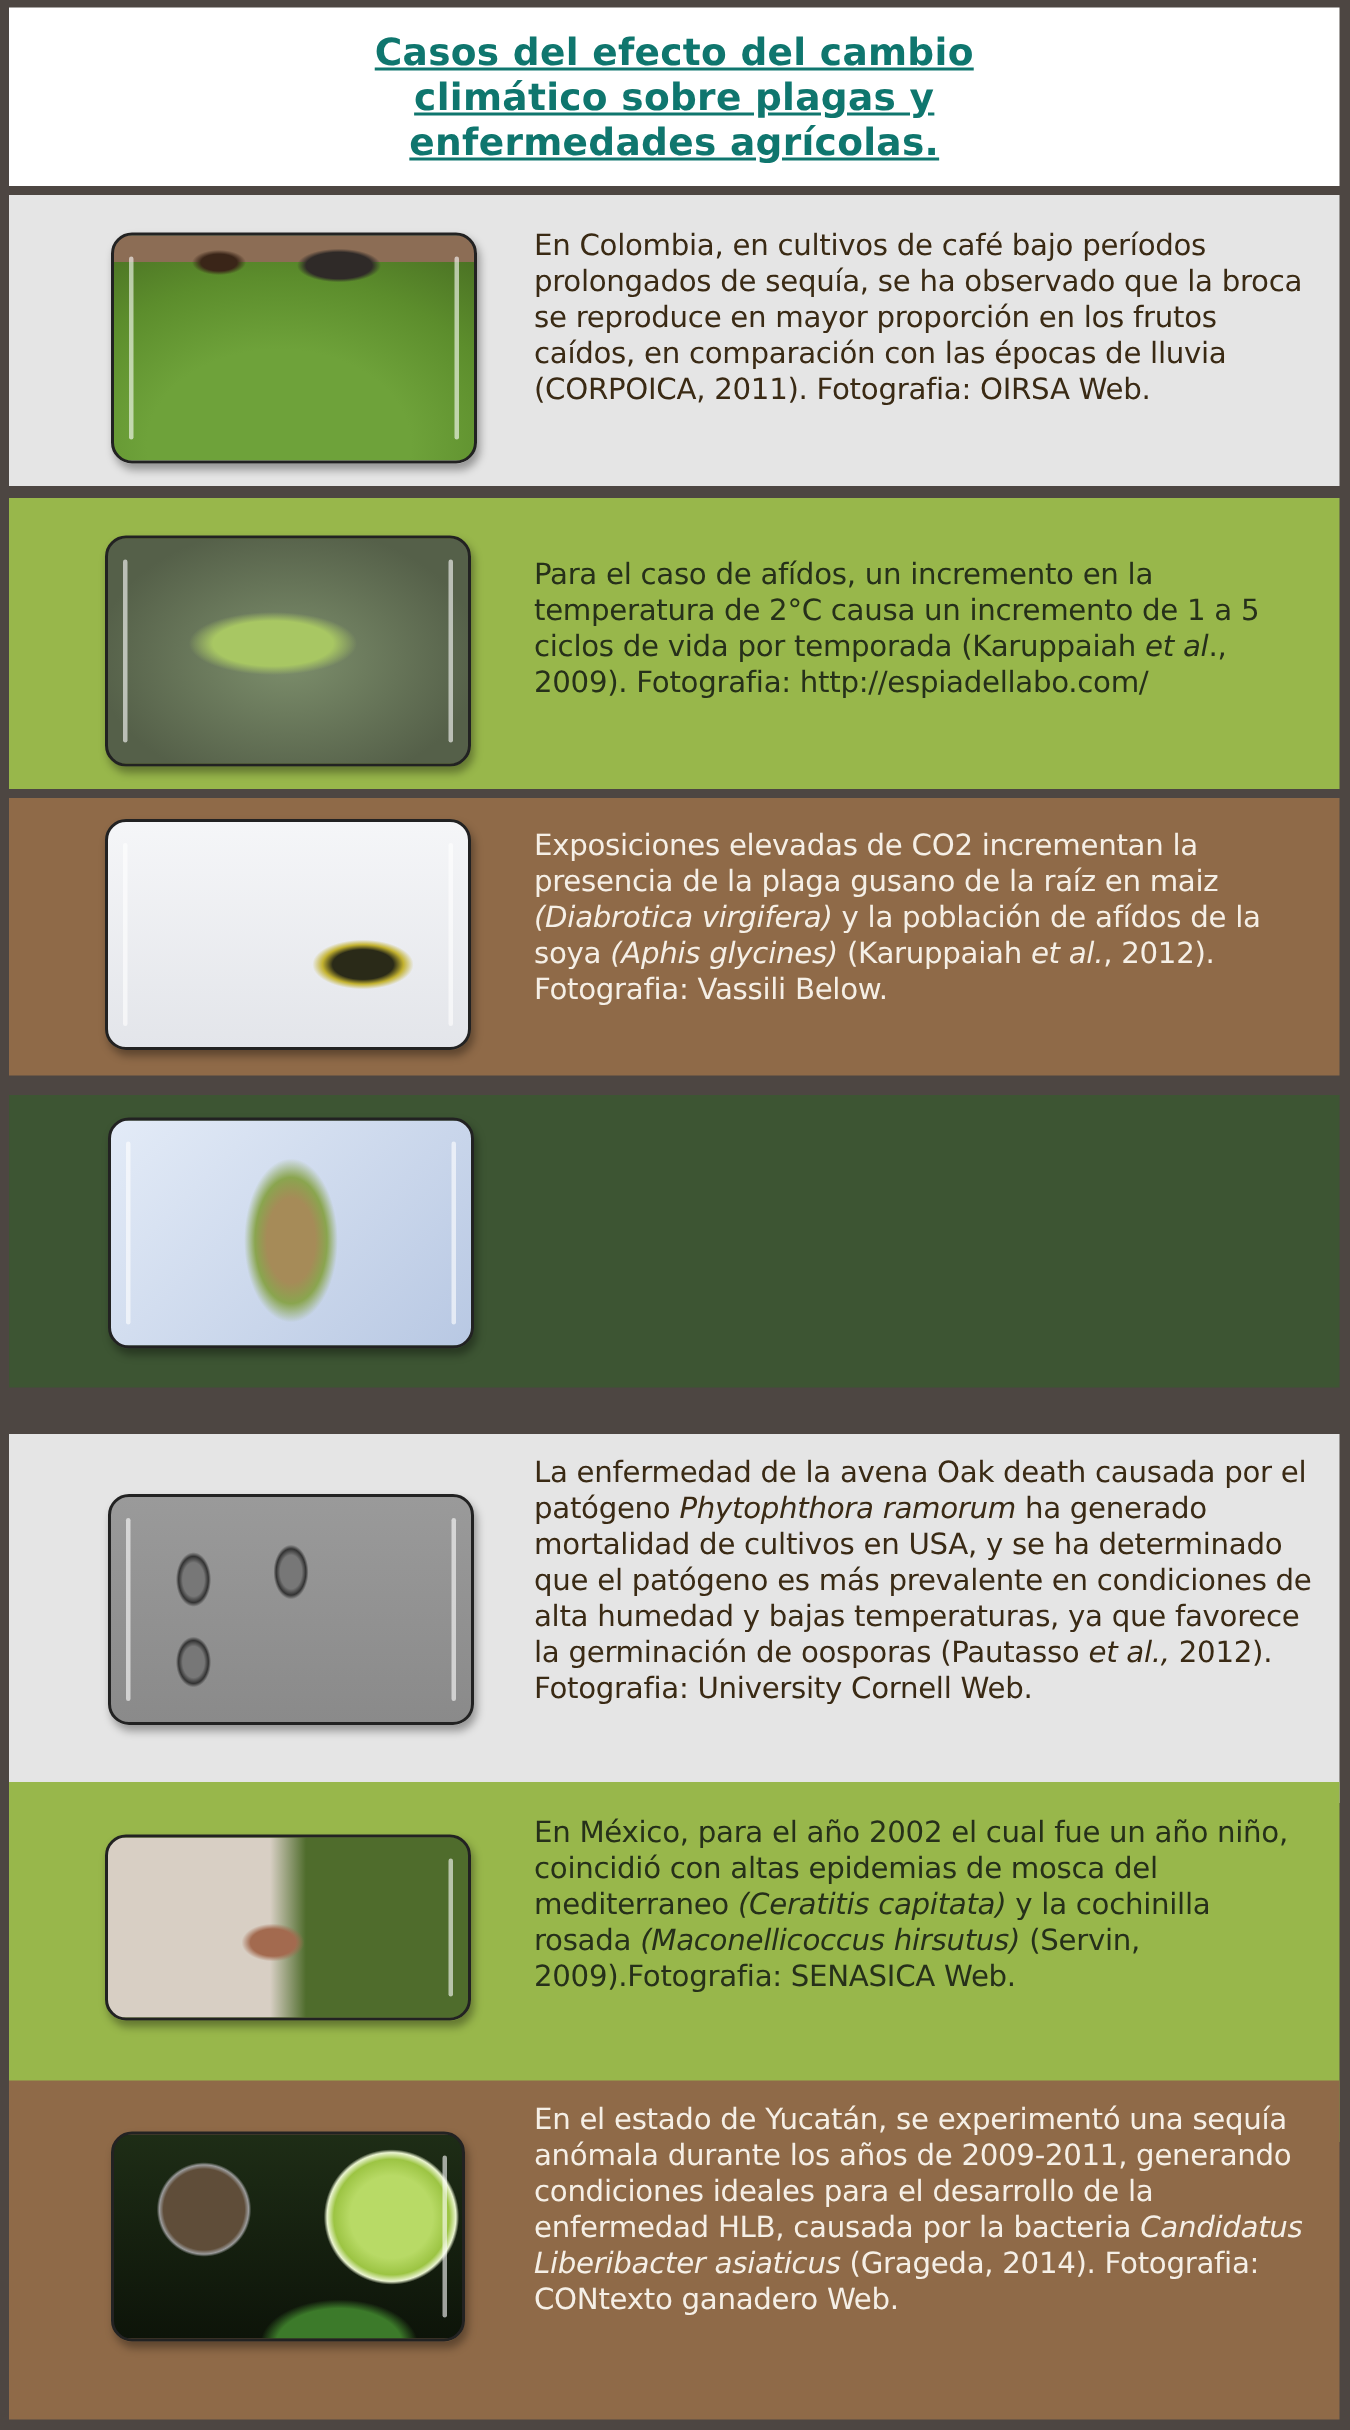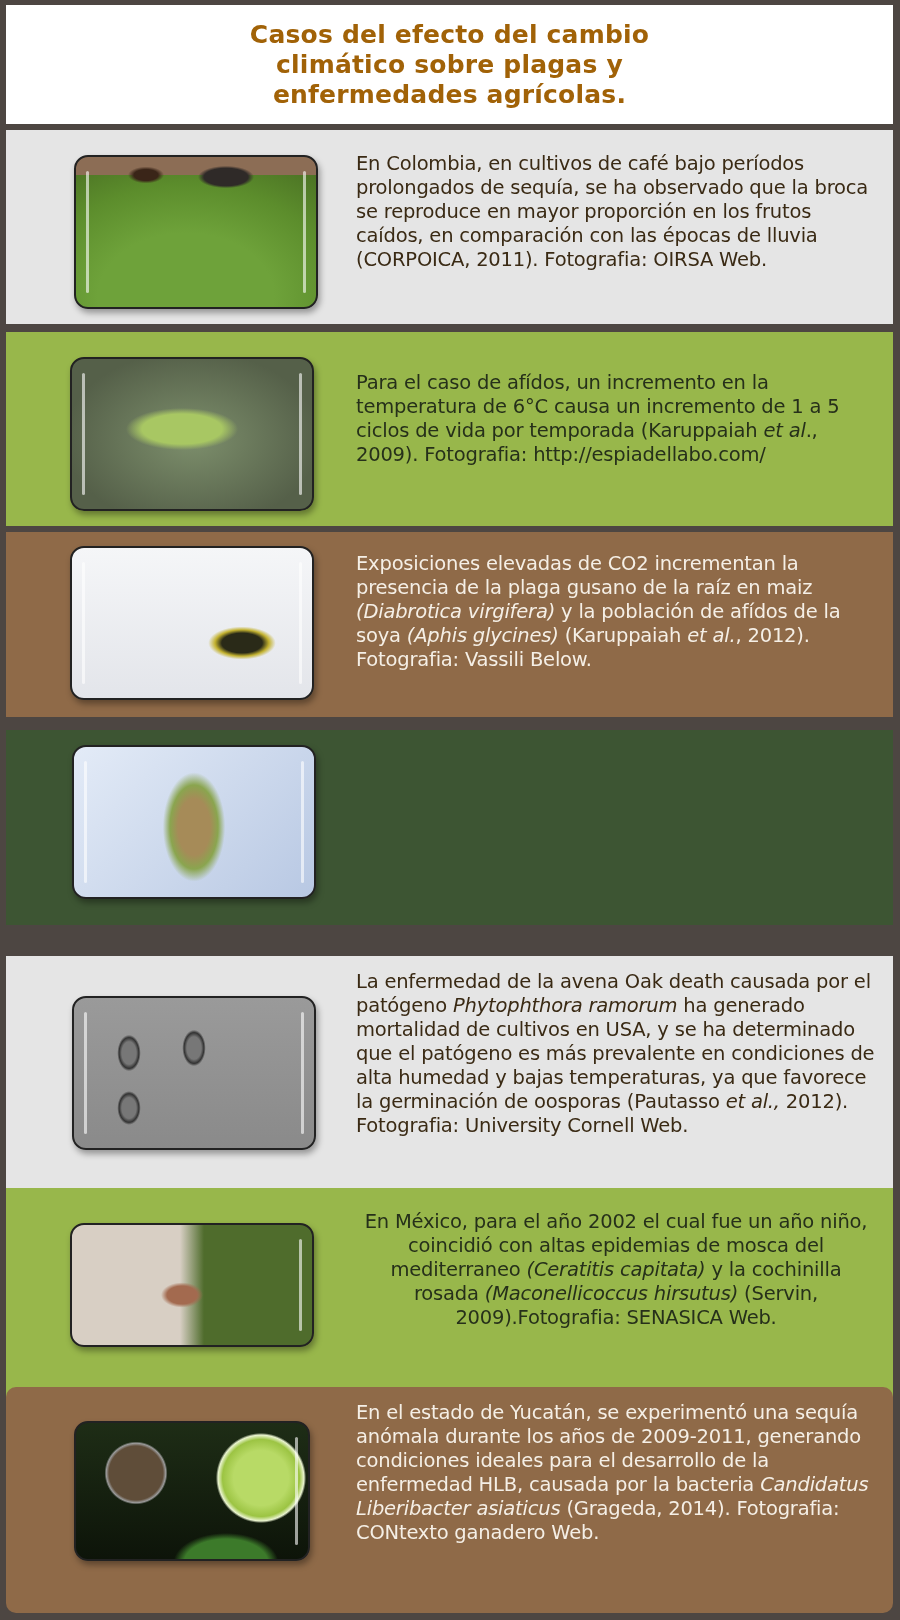--- a/index.html
+++ b/index.html
@@ -13,22 +13,23 @@
   .header {
     position: absolute; left: 6px; top: 5px; width: 887px; height: 119px;
     background: #ffffff;
     display: flex; align-items: center; justify-content: center;
     text-align: center;
   }
   .header h1 {
     margin: 0; width: 460px;
     font-family: "DejaVu Sans", sans-serif;
     font-weight: bold; font-size: 25px; line-height: 30px;
-    color: #a16207; letter-spacing: 0.2px;
+    color: #0f766e; letter-spacing: 0.2px;
     white-space: pre-line;
+    text-decoration: underline;
   }
   .panel {
     position: absolute; left: 6px; width: 887px;
     box-sizing: border-box;
   }
   .panel .photo {
     position: absolute; left: 68px;
     width: 240px; height: 150px;
     border: 2px solid #222;
     border-radius: 14px;
@@ -97,21 +98,21 @@
       <span class="gloss-r"></span>
   </div>
   <div class="text" style="top:22px;"><span>En Colombia, en cultivos de café bajo períodos prolongados de sequía, se ha observado que la broca se reproduce en mayor proporción en los frutos caídos, en comparación con las épocas de lluvia (CORPOICA, 2011). Fotografia: OIRSA Web.</span></div>
 </div>
 
 <div class="panel green" style="top:332px;height:194px;">
   <div class="photo ph-afido" style="top:25px;left:64px;">
     <span class="gloss-l"></span>
       <span class="gloss-r"></span>
   </div>
-  <div class="text" style="top:39px;"><span>Para el caso de afídos, un incremento en la temperatura de 6°C causa un incremento de 1 a 5 ciclos de vida por temporada (Karuppaiah </span><i>et al</i><span>., 2009). Fotografia: http://espiadellabo.com/</span></div>
+  <div class="text" style="top:39px;"><span>Para el caso de afídos, un incremento en la temperatura de 2°C causa un incremento de 1 a 5 ciclos de vida por temporada (Karuppaiah </span><i>et al</i><span>., 2009). Fotografia: http://espiadellabo.com/</span></div>
 </div>
 
 <div class="panel brown" style="top:532px;height:185px;">
   <div class="photo ph-beetle" style="top:14px;left:64px;">
     <span class="gloss-l"></span>
       <span class="gloss-r"></span>
   </div>
   <div class="text" style="top:20px;"><span>Exposiciones elevadas de CO2 incrementan la presencia de la plaga gusano de la raíz en maiz  </span><i>(Diabrotica virgifera)</i><span> y la población de afídos de la soya </span><i>(Aphis glycines)</i><span> (Karuppaiah </span><i>et al.</i><span>, 2012). Fotografia: Vassili  Below.</span></div>
 </div>
 
@@ -123,25 +124,25 @@
 </div>
 
 <div class="panel yellow" style="top:956px;height:246px;">
   <div class="photo ph-oak" style="top:40px;left:66px;">
     <span class="gloss-l"></span>
       <span class="gloss-r"></span>
   </div>
   <div class="text" style="top:14px;"><span>La enfermedad de la avena Oak death causada por el patógeno </span><i>Phytophthora ramorum</i><span> ha generado mortalidad de cultivos en USA, y se ha determinado que el patógeno es más prevalente en condiciones de alta humedad y bajas temperaturas, ya que favorece la germinación de oosporas (Pautasso </span><i>et al.,</i><span> 2012). Fotografia: University  Cornell Web.</span></div>
 </div>
 
-<div class="panel green" style="top:1188px;height:240px;text-align:center;">
+<div class="panel green" style="top:1188px;height:240px;">
   <div class="photo ph-mosca" style="top:35px;left:64px;height:120px;">
     <span class="gloss-r"></span>
   </div>
   <div class="text" style="top:22px;"><span>En México, para el año 2002 el cual fue un año niño, coincidió con altas epidemias de mosca del mediterraneo </span><i>(Ceratitis capitata)</i><span> y la cochinilla rosada </span><i>(Maconellicoccus hirsutus)</i><span> (Servin, 2009).Fotografia: SENASICA Web.</span></div>
 </div>
 
-<div class="panel brown" style="top:1387px;height:226px;border-radius:10px;">
+<div class="panel brown" style="top:1387px;height:226px;">
   <div class="photo ph-lima" style="top:34px;left:68px;width:232px;height:136px;">
     <span class="gloss-r"></span>
   </div>
   <div class="text" style="top:14px;"><span>En el estado de Yucatán, se experimentó una sequía anómala durante los años de 2009-2011, generando condiciones ideales para el desarrollo de la enfermedad HLB, causada por la bacteria </span><i>Candidatus Liberibacter asiaticus</i><span>  (Grageda, 2014). Fotografia: CONtexto ganadero Web.</span></div>
 </div>
 
 </body></html>

